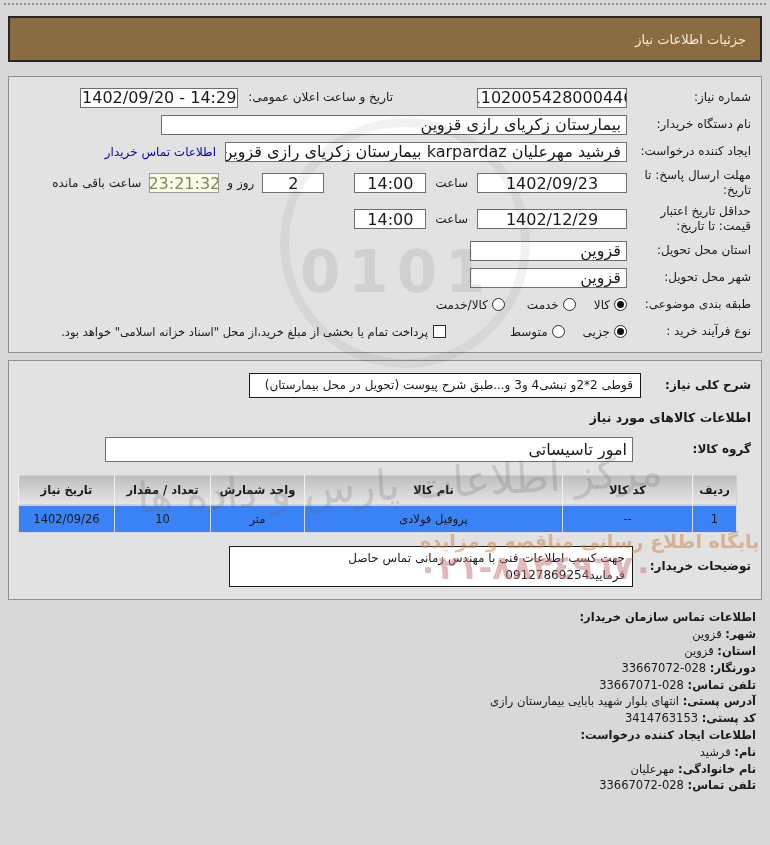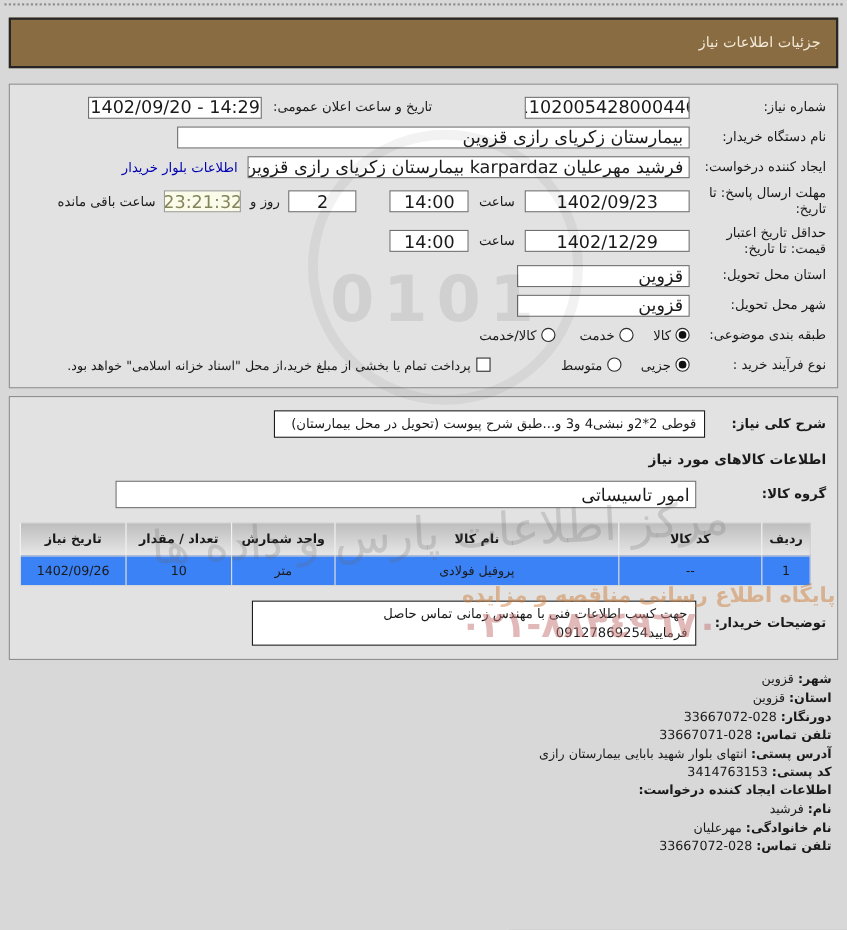--- a/index.html
+++ b/index.html
@@ -100,21 +100,21 @@
     </div>
 
     <div class="row">
       <span class="lbl">نام دستگاه خریدار:</span>
       <div class="inp" style="width:466px;">بیمارستان زکریای رازی قزوین</div>
     </div>
 
     <div class="row">
       <span class="lbl">ایجاد کننده درخواست:</span>
       <div class="inp" style="width:402px;">فرشید مهرعلیان karpardaz بیمارستان زکریای رازی قزوین</div>
-      <span class="link">اطلاعات بلوار خریدار</span>
+      <span class="link">اطلاعات تماس خریدار</span>
     </div>
 
     <div class="row">
       <span class="lbl">مهلت ارسال پاسخ: تا تاریخ:</span>
       <div class="inp center ltr" style="width:150px;">1402/09/23</div>
       <span class="lbl auto" style="margin:0 9px;">ساعت</span>
       <div class="inp center ltr" style="width:72px;">14:00</div>
       <div class="inp center ltr" style="width:62px; margin-right:30px;">2</div>
       <span class="lbl auto" style="margin:0 8px;">روز و</span>
       <div class="inp center ltr cream" style="width:70px;">23:21:32</div>
@@ -220,20 +220,21 @@
     </table>
 
     <div class="row" style="margin-top:4px;">
       <span class="lbl b" style="width:112px; flex-basis:112px;">توضیحات خریدار:</span>
       <div class="vbox" style="width:404px;">جهت کسب اطلاعات فنی با مهندس زمانی تماس حاصل فرمایید09127869254</div>
     </div>
 
   </div>
 
   <div class="contact">
+    <div class="line"><span class="b">اطلاعات تماس سازمان خریدار:</span></div>
     <div class="line"><span class="b">شهر:</span> <span>قزوین</span></div>
     <div class="line"><span class="b">استان:</span> <span>قزوین</span></div>
     <div class="line"><span class="b">دورنگار:</span> <span class="ltr">33667072-028</span></div>
     <div class="line"><span class="b">تلفن تماس:</span> <span class="ltr">33667071-028</span></div>
     <div class="line"><span class="b">آدرس پستی:</span> <span>انتهای بلوار شهید بابایی بیمارستان رازی</span></div>
     <div class="line"><span class="b">کد پستی:</span> <span class="ltr">3414763153</span></div>
     <div class="line"><span class="b">اطلاعات ایجاد کننده درخواست:</span></div>
     <div class="line"><span class="b">نام:</span> <span>فرشید</span></div>
     <div class="line"><span class="b">نام خانوادگی:</span> <span>مهرعلیان</span></div>
     <div class="line"><span class="b">تلفن تماس:</span> <span class="ltr">33667072-028</span></div>

